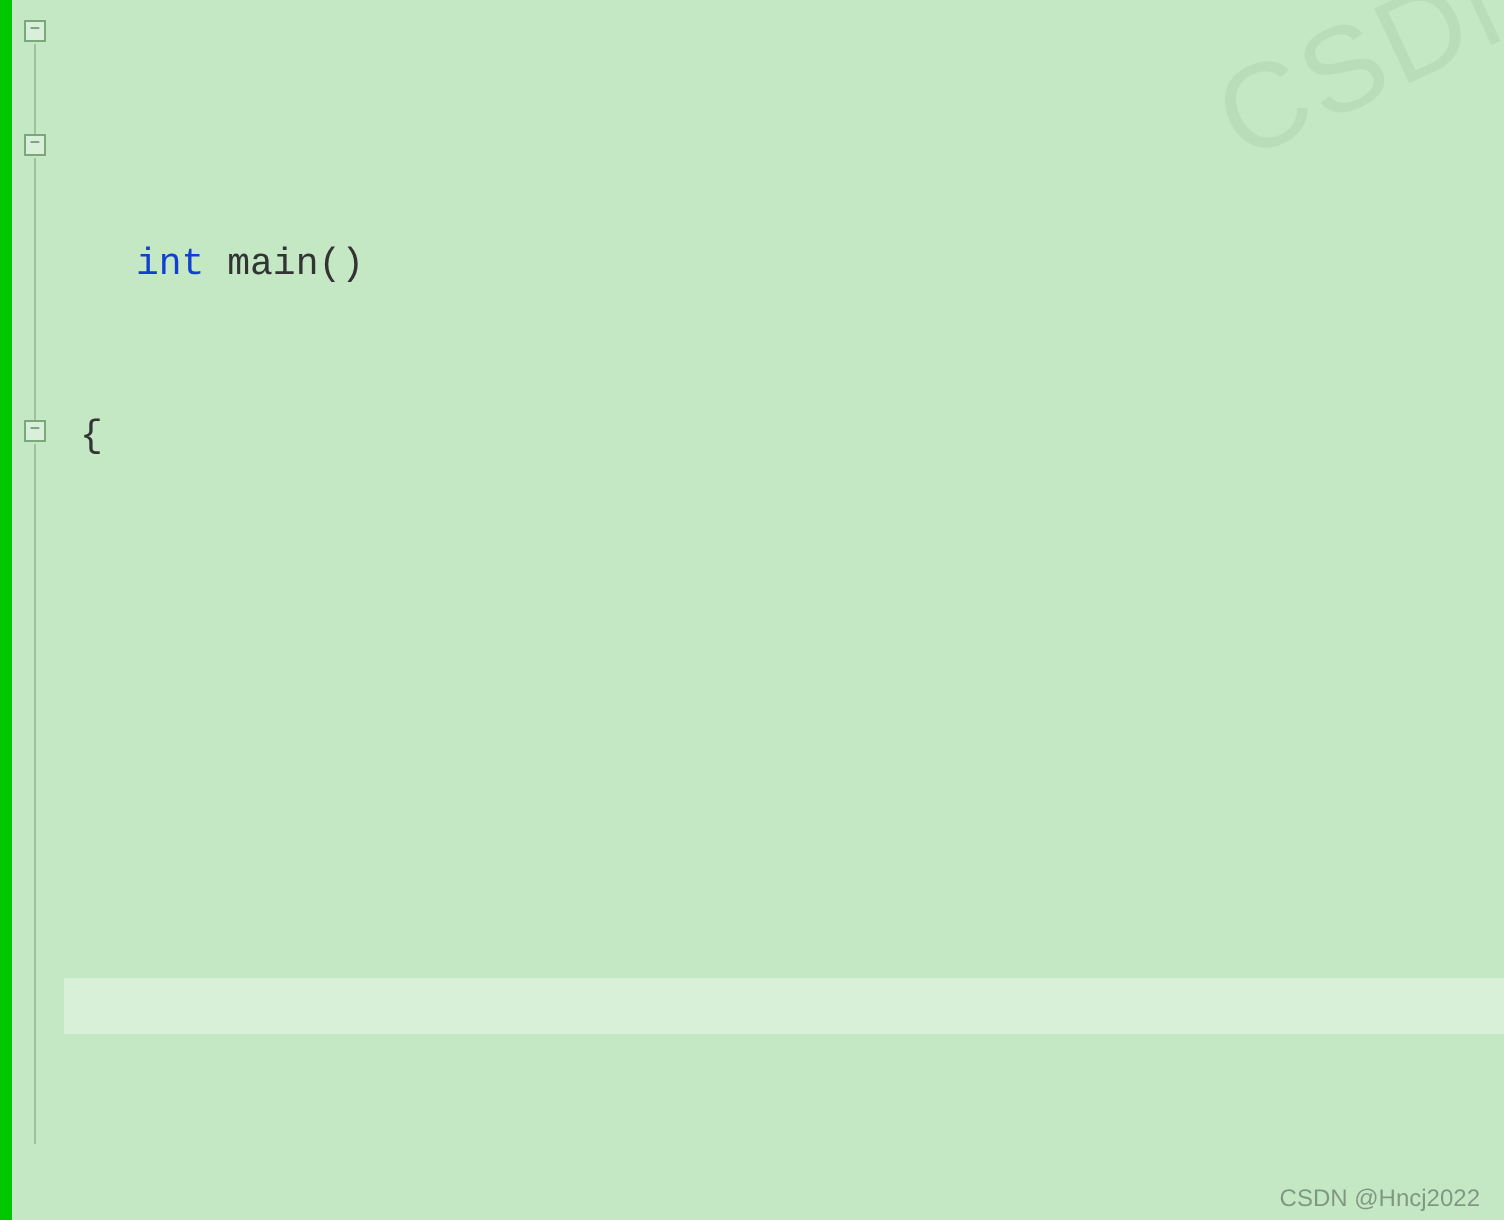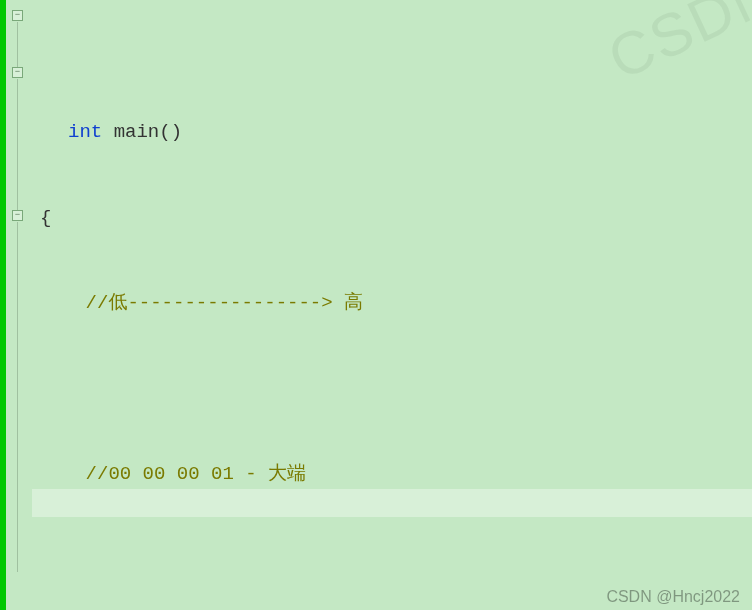--- a/index.html
+++ b/index.html
@@ -80,21 +80,21 @@
     color: rgba(60,90,60,0.08);
     transform: rotate(-25deg);
     pointer-events: none;
     font-weight: 300;
     letter-spacing: 2px;
   }
   .watermark-bottom {
     position: absolute;
     bottom: 4px;
     right: 12px;
-    font-size: 16px;
+    font-size: 12px;
     font-family: Arial, sans-serif;
     color: rgba(0,0,0,0.35);
     pointer-events: none;
   }
 </style>
 </head>
 <body>
 
 <div class="editor">
   <div class="accent"></div>
@@ -106,23 +106,21 @@
     <div class="guide" style="top:79px; height:135px"></div>
     <div class="fold" style="top:210px">−</div>
     <div class="guide" style="top:222px; height:350px"></div>
   </div>
 
   <div class="code">
     <div class="highlight-line" style="top:489px"></div>
 
     <span class="line"><span class="kw-type">int</span> <span class="ident">main</span><span class="punct">()</span></span>
     <span class="line"><span class="punct">{</span></span>
-    <span class="line"><span>    </span><span class="cmt">//低-----------------&gt; 高</span></span>
     <span class="line"><span>    </span></span>
-    <span class="line"><span>    </span><span class="cmt">//00 00 00 01 - 大端</span></span>
     
     
     
     
     
     
     
     
     
     

